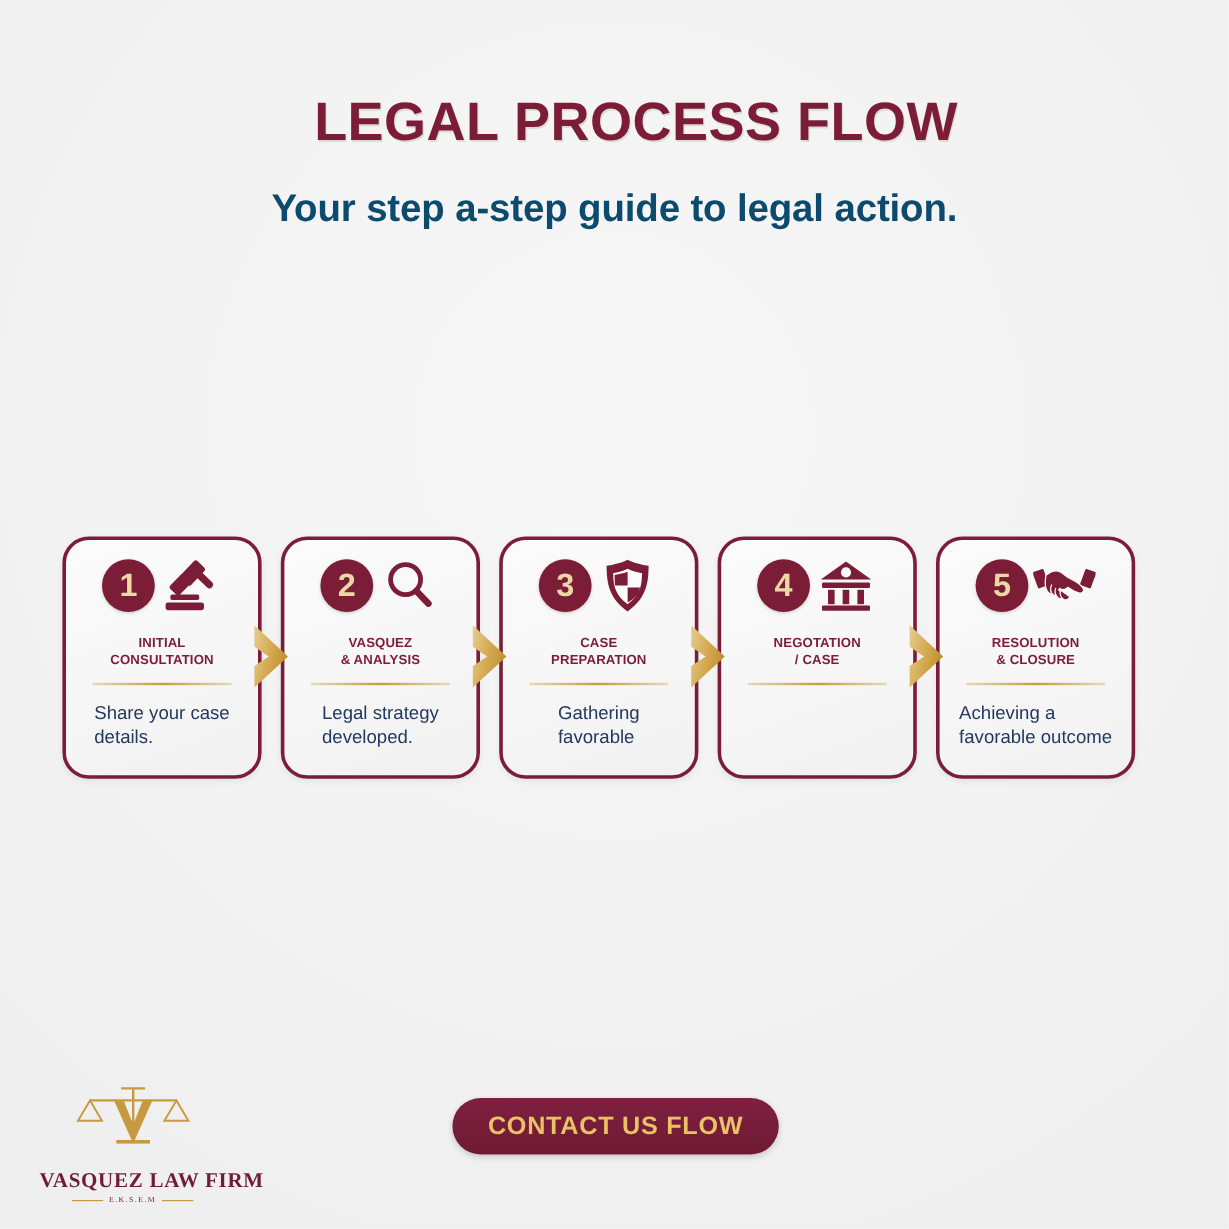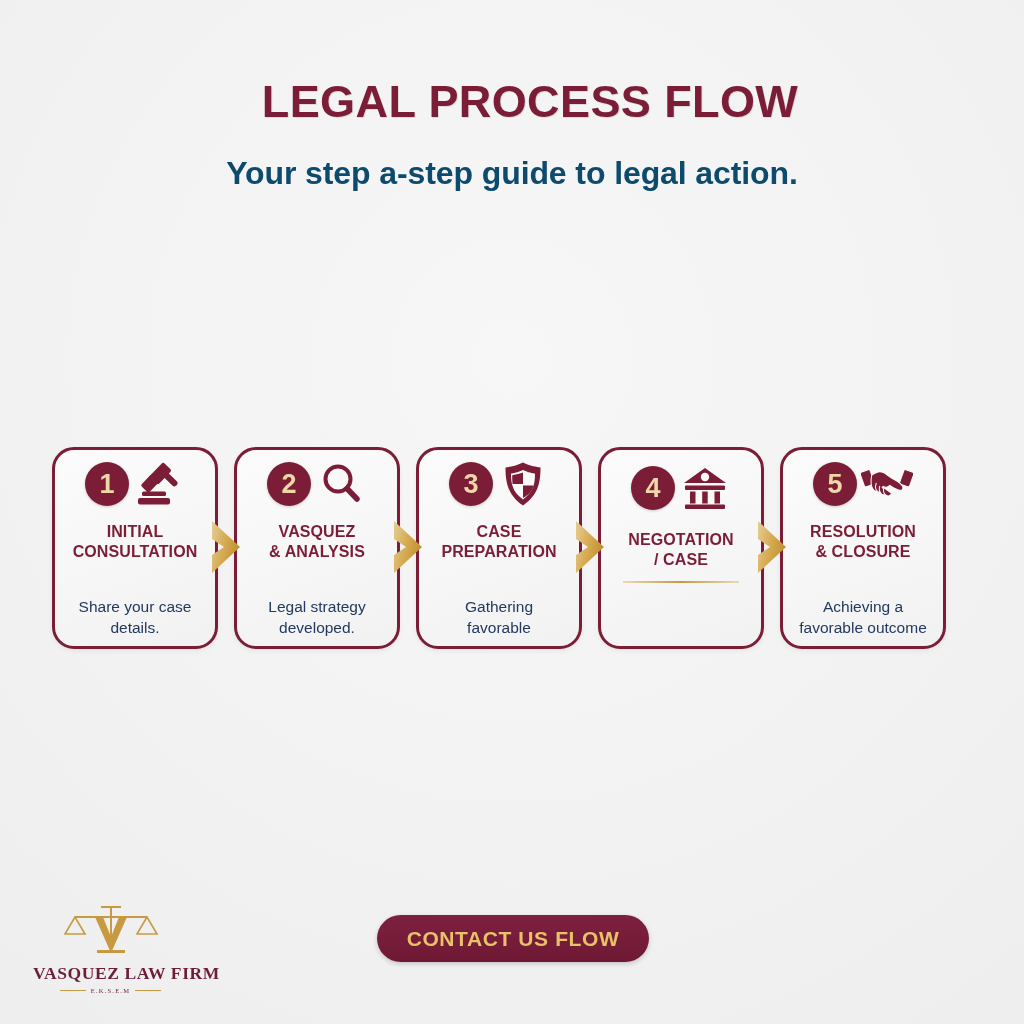--- a/index.html
+++ b/index.html
@@ -106,54 +106,53 @@
     height: 48px;
     flex: 0 0 52px;
     display: flex;
     align-items: center;
     justify-content: center;
   }
   .icon svg { display: block; }
 
   .step-title {
     margin-top: 14px;
-    font-size: 16px;
+    font-size: 11px;
     font-weight: bold;
     line-height: 1.25;
     color: #7b1d37;
     text-align: center;
     letter-spacing: 0.1px;
     white-space: nowrap;
   }
   .divider {
     margin-top: 11px;
     width: 116px;
     height: 2px;
     background: linear-gradient(90deg, #e8d9b4 0%, #c79a41 50%, #e8d9b4 100%);
   }
   .step-desc {
-    margin-top: 24px;
+    margin-top: 14px;
     font-size: 15.5px;
     line-height: 1.32;
     color: #23395f;
-    text-align: center;
     white-space: nowrap;
   }
 
   
   #logo {
     position: absolute;
     left: 33px;
     top: 903px;
     width: 155px;
     text-align: center;
   }
   #logo-mark { height: 56px; display:flex; align-items:center; justify-content:center; }
   #logo-name {
-    margin-top: 4px;
+    margin-top: 14px;
     font-family: "Liberation Serif", serif;
     font-size: 17.5px;
     font-weight: bold;
     letter-spacing: 0.6px;
     color: #6d1d3a;
     white-space: nowrap;
   }
   #logo-sub-wrap {
     margin-top: 3px;
     display: flex;

